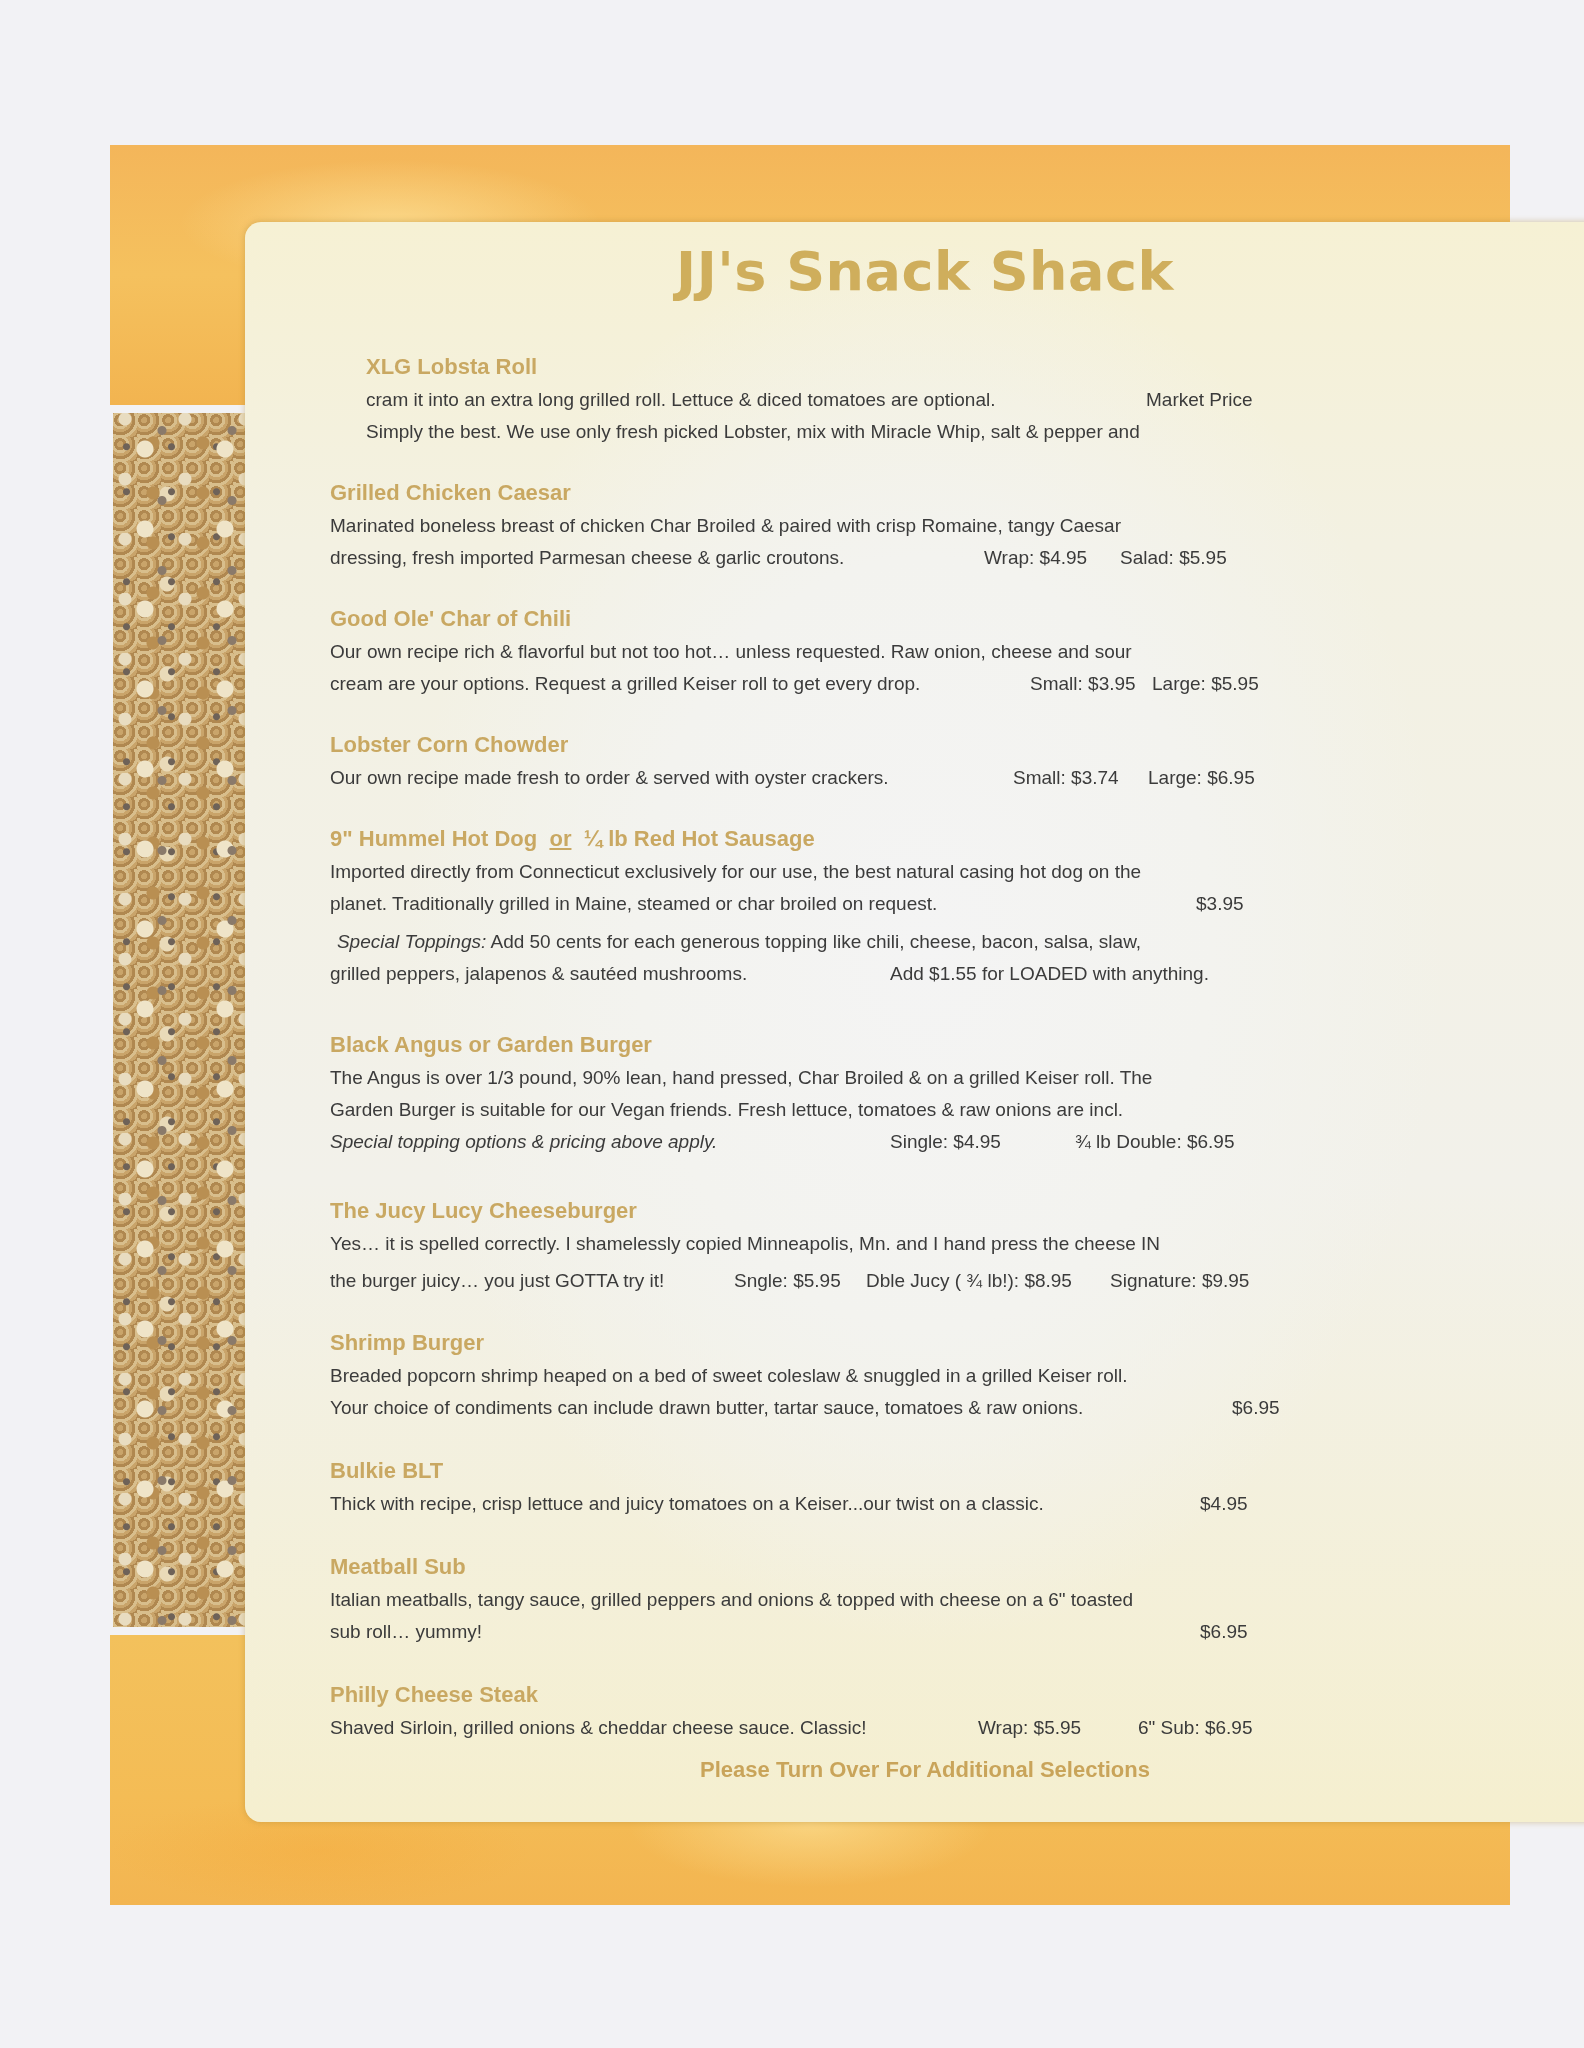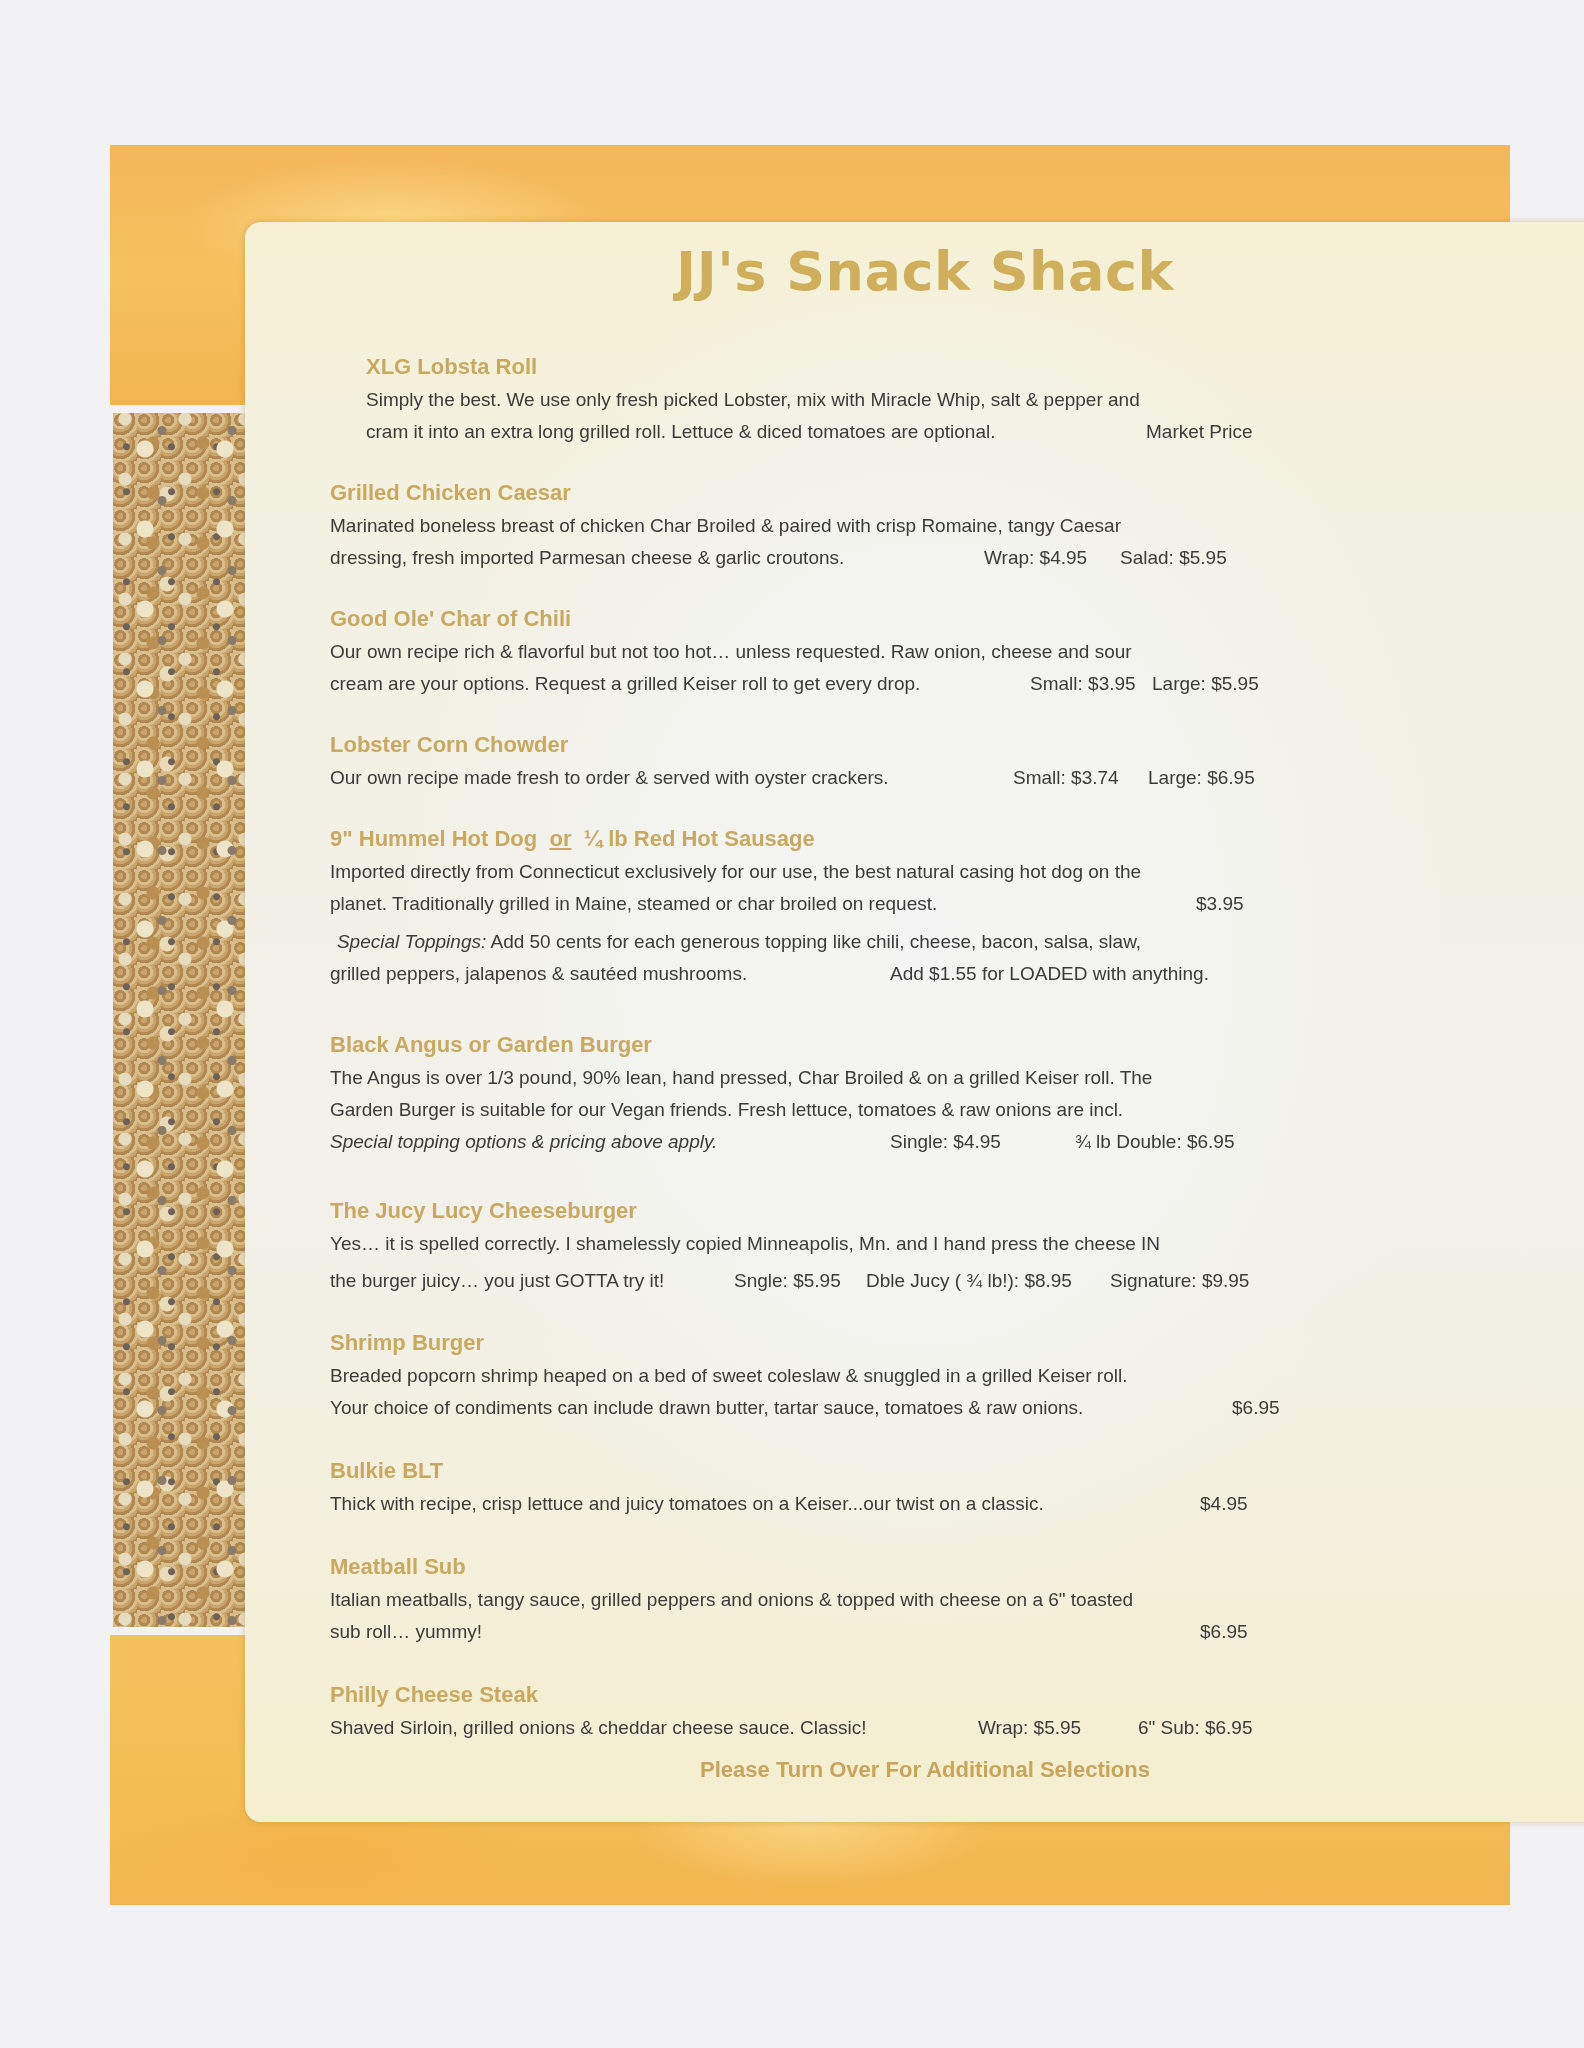--- a/index.html
+++ b/index.html
@@ -108,22 +108,22 @@
 </div>
 
 <div class="card">
   <div class="title">JJ's Snack Shack</div>
 
   <div class="items">
 
     <div class="item" style="position:absolute; top:0; left:0;margin-left:36px;">
       <h2>XLG Lobsta Roll</h2>
       <div class="desc">
+        <span class="line"><span>cram it into an extra long grilled roll. Lettuce &amp; diced tomatoes are optional.</span><span class="price" style="left:780px">Market Price</span></span>
         <span class="line">Simply the best.  We use only fresh picked Lobster, mix with Miracle Whip, salt &amp; pepper and</span>
-        <span class="line"><span>cram it into an extra long grilled roll. Lettuce &amp; diced tomatoes are optional.</span><span class="price" style="left:780px">Market Price</span></span>
       </div>
     </div>
 
     <div class="item" style="position:absolute; top:126px; left:0;">
       <h2>Grilled Chicken Caesar</h2>
       <div class="desc">
         <span class="line">Marinated boneless breast of chicken Char Broiled &amp; paired with crisp Romaine, tangy Caesar</span>
         <span class="line"><span>dressing, fresh imported Parmesan cheese &amp; garlic croutons.</span><span class="price" style="left:654px">Wrap: $4.95</span><span class="price" style="left:790px">Salad: $5.95</span></span>
       </div>
     </div>

